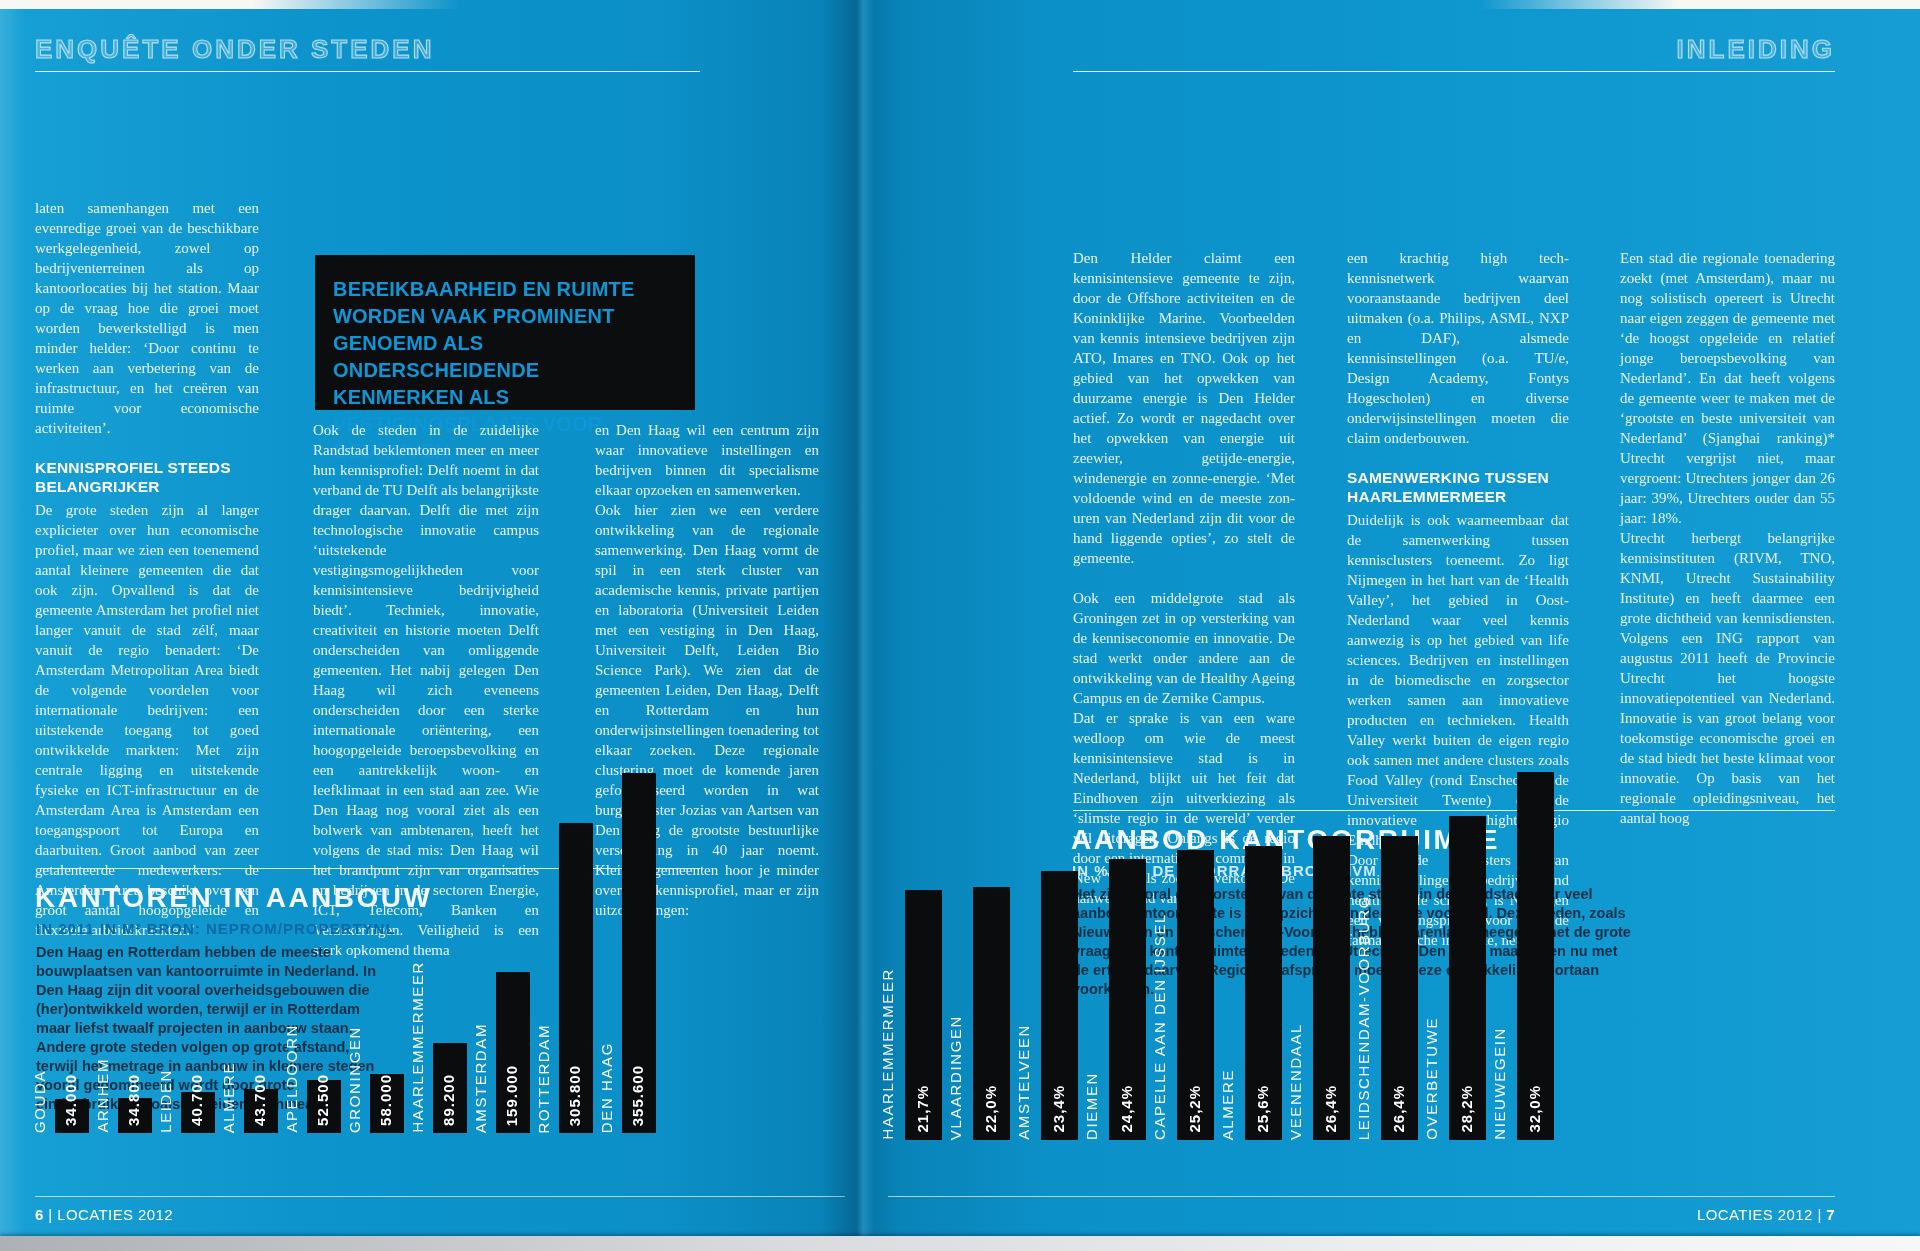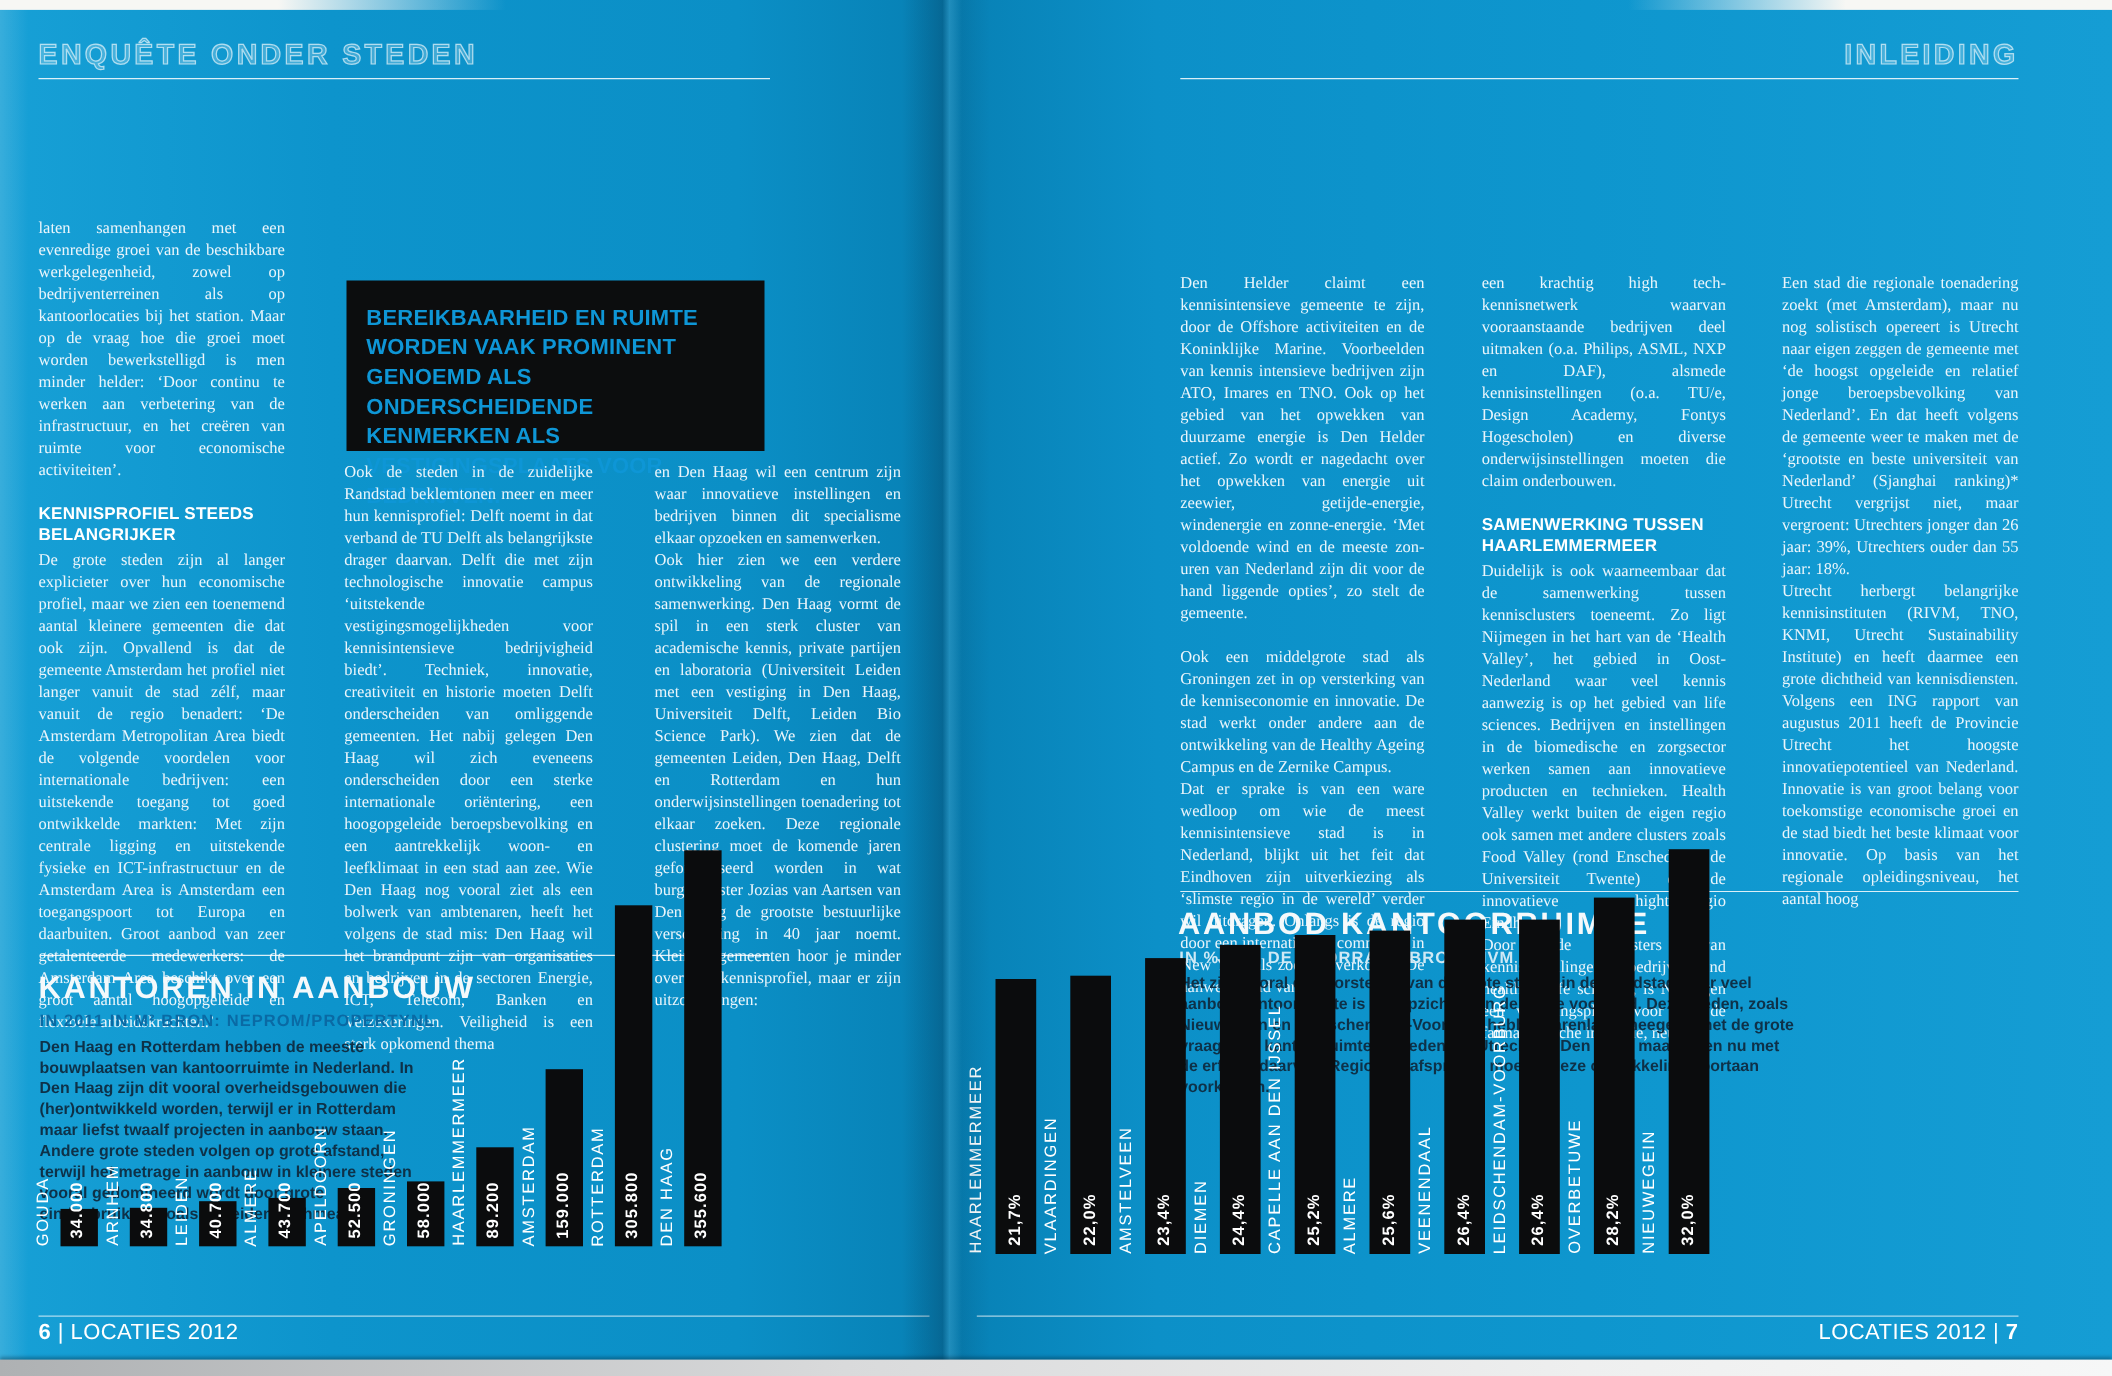--- a/index.html
+++ b/index.html
@@ -35,21 +35,21 @@
   .chart-subtitle.dark{color:#0a6aa4;}
   .chart-subtitle.light{color:#cfe9f5;}
   .chart-desc{position:absolute;margin:0;color:#0e3148;font-size:14.5px;line-height:19px;font-weight:700;text-align:left;}
 
   .plot{position:absolute;left:0;top:0;width:100%;height:100%;}
   .bar{position:absolute;background:#0b0c0d;}
   .vlabel{position:absolute;writing-mode:vertical-rl;transform:rotate(180deg);white-space:nowrap;color:#ffffff;}
   .vlabel.city{font-size:15px;font-weight:400;letter-spacing:1.6px;}
   .vlabel.val{font-size:15px;font-weight:700;letter-spacing:1px;}
 
-  .footer{position:absolute;bottom:28px;color:#ffffff;font-size:20px;letter-spacing:.4px;white-space:nowrap;}
+  .footer{position:absolute;bottom:28px;color:#ffffff;font-size:15px;letter-spacing:.4px;white-space:nowrap;}
   .footer b{font-weight:700;}
 </style>
 </head>
 <body>
 
 <div class="stage">
 
   <div class="page page-left">
     <div class="running-head" style="left:35px;">ENQUÊTE ONDER STEDEN</div>
     <div class="rule" style="left:35px;top:71px;width:665px;"></div>

